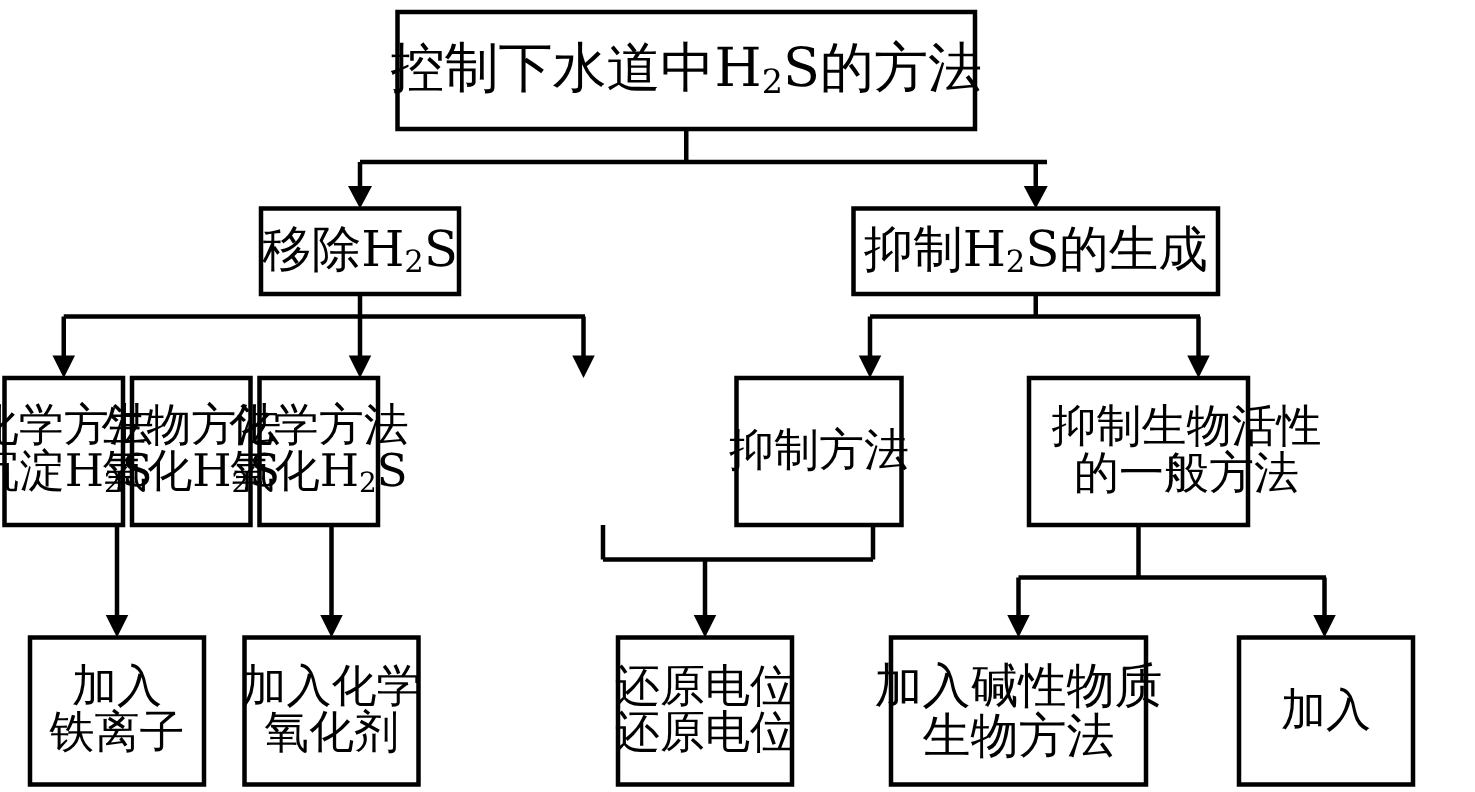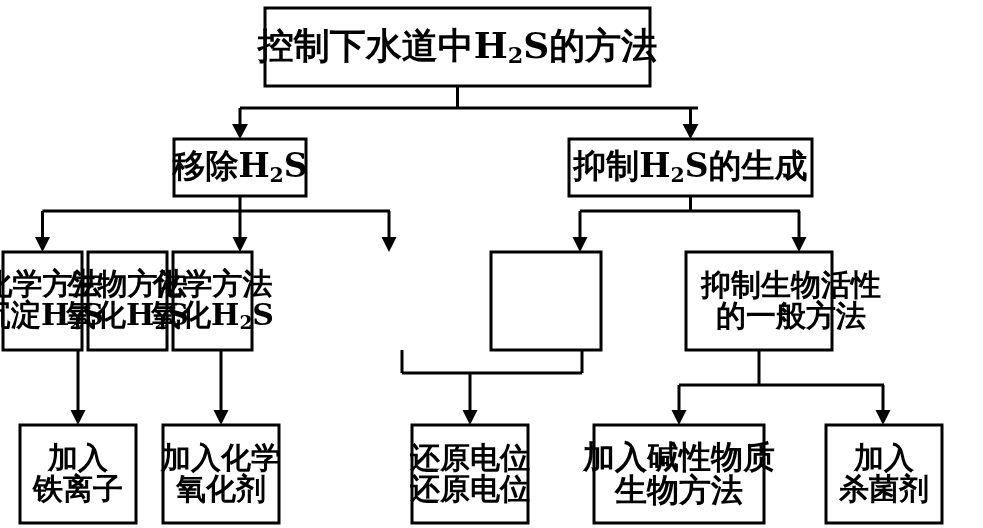--- a/index.html
+++ b/index.html
@@ -11,21 +11,20 @@
     width: 983px;
     height: 528px;
     overflow: hidden;
     font-family: "DejaVu Serif", "Liberation Serif", serif;
   }
   #diagram-root {
     position: relative;
     width: 893px;
     height: 528px;
     background: #ffffff;
-    font-weight: bold;
   }
   svg#flow {
     position: absolute;
     left: 0;
     top: 0;
     width: 983px;
     height: 528px;
     display: block;
   }
   .node-box {
@@ -149,20 +148,21 @@
       </div>
       <div class="node-label" style="left: 88px; top: 252px; width: 79px; height: 98px; font-size: 30px;">
         <span class="ln">生物方法</span>
         <span class="ln">氧化H<sub>2</sub>S</span>
       </div>
       <div class="node-label" style="left: 173px; top: 252px; width: 79px; height: 98px; font-size: 30px;">
         <span class="ln">化学方法</span>
         <span class="ln">氧化H<sub>2</sub>S</span>
       </div>
       <div class="node-label" style="left: 491px; top: 252px; width: 110px; height: 98px; font-size: 30px;">
+        <span class="ln">抑制方法</span>
       </div>
       <div class="node-label" style="left: 686px; top: 252px; width: 146px; height: 98px; font-size: 30px; padding-left: 32px;">
         <span class="ln">抑制生物活性</span>
         <span class="ln">的一般方法</span>
       </div>
       <div class="node-label" style="left: 20px; top: 425px; width: 116px; height: 98px; font-size: 30px;">
         <span class="ln">加入</span>
         <span class="ln">铁离子</span>
       </div>
       <div class="node-label" style="left: 163px; top: 425px; width: 116px; height: 98px; font-size: 30px;">
@@ -172,16 +172,15 @@
       <div class="node-label" style="left: 412px; top: 425px; width: 116px; height: 98px; font-size: 30px;">
         <span class="ln">还原电位</span>
         <span class="ln">还原电位</span>
       </div>
       <div class="node-label" style="left: 594px; top: 425px; width: 170px; height: 98px; font-size: 32px;">
         <span class="ln">加入碱性物质</span>
         <span class="ln">生物方法</span>
       </div>
       <div class="node-label" style="left: 826px; top: 425px; width: 116px; height: 98px; font-size: 30px;">
         <span class="ln">加入</span>
-        <span class="ln">杀菌剂</span>
       </div>
     </div>
 </div>
 
 </body></html>

